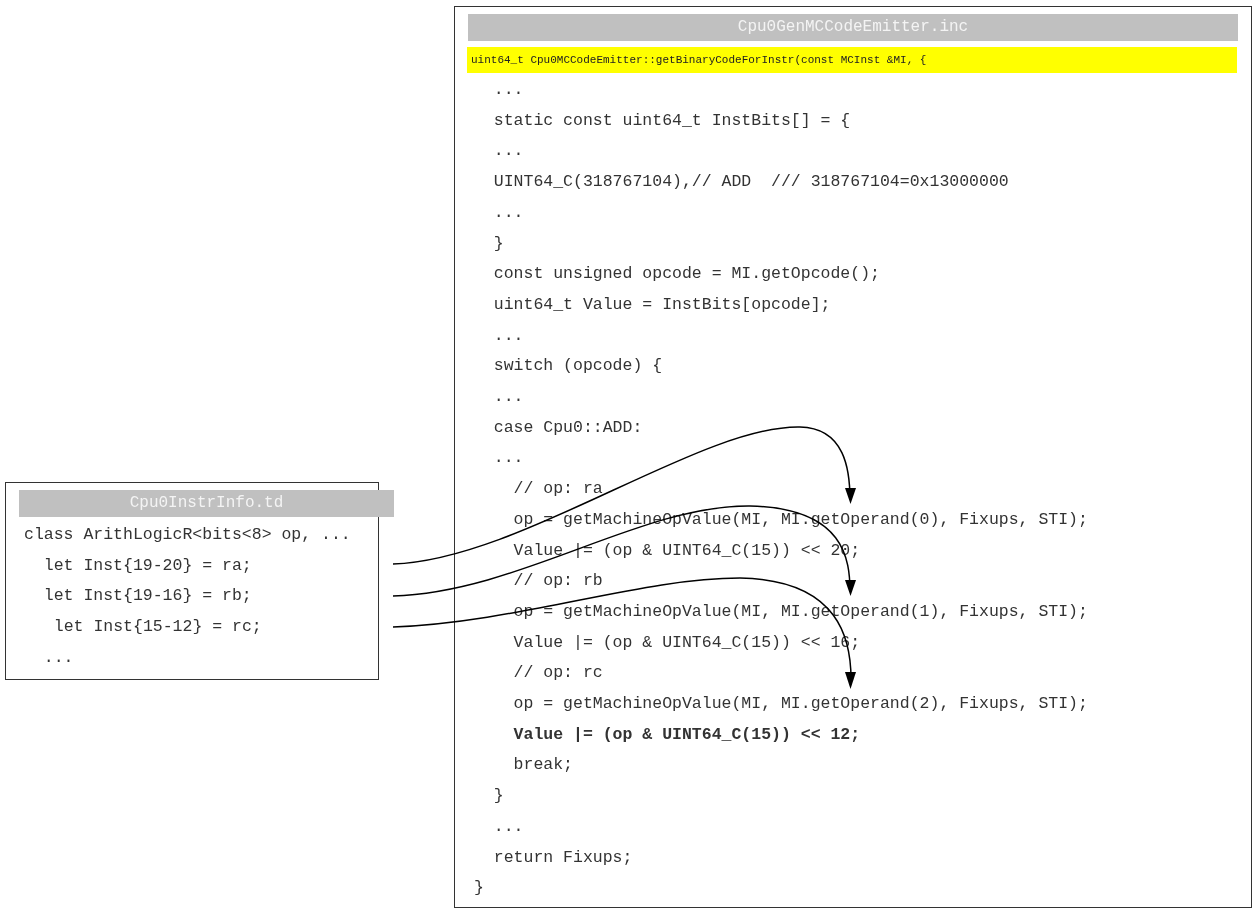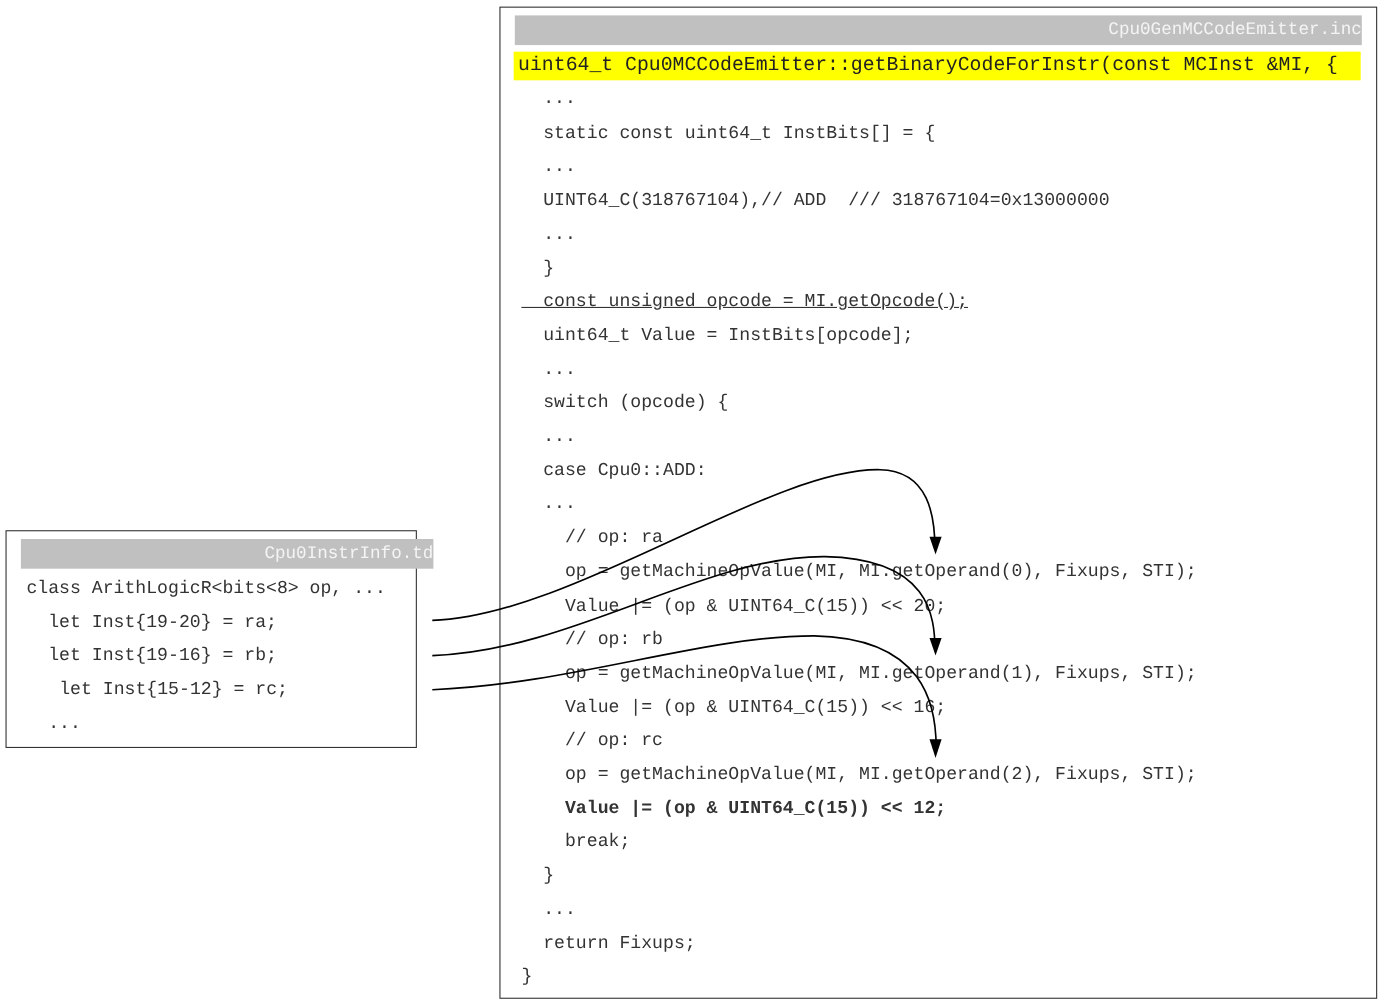--- a/index.html
+++ b/index.html
@@ -1,26 +1,26 @@
 <!DOCTYPE html>
 <html><head>
   <meta charset="utf-8">
   <style>
     html, body { margin: 0; padding: 0; background: #ffffff; }
     body { width: 1257px; height: 913px; position: relative; overflow: hidden;
            font-family: "Liberation Mono", "DejaVu Sans Mono", monospace; }
     .box { position: absolute; border: 1.5px solid #222; background: #fff; box-sizing: border-box; }
     #right-box { left: 454px; top: 6px; width: 798px; height: 902px; border-color:#333; }
     #left-box { left: 5px; top: 482px; width: 374px; height: 198px; border-color:#333; }
-    .title-bar { position: absolute; background: #c0c0c0; color: #f4f4f4; text-align: right;
+    .title-bar { position: absolute; background: #c0c0c0; color: #f4f4f4; text-align: center;
                  font-size: 16px; line-height: 27px; height: 27px; }
     #right-title { left: 13px; top: 7px; width: 770px; }
     #left-title { left: 13px; top: 7px; width: 375px; }
     .highlight { position: absolute; left: 12px; top: 40px; width: 770px; height: 26px;
-                 background: #ffff00; color: #222; font-size: 18px; line-height: 26px;
+                 background: #ffff00; color: #222; font-size: 11px; line-height: 26px;
                  padding-left: 4px; white-space: pre; box-sizing: border-box; }
     .code-line { position: absolute; white-space: pre; color: #333; font-size: 16.5px; line-height: 20px; }
     #arrows { position: absolute; left: 0; top: 0; pointer-events: none; }
   </style>
 </head>
 <body>
 
 <div id="right-box" class="box">
   <div id="right-title" class="title-bar">Cpu0GenMCCodeEmitter.inc</div>
   <div class="highlight">uint64_t Cpu0MCCodeEmitter::getBinaryCodeForInstr(const MCInst &amp;MI, {</div>
@@ -30,21 +30,21 @@
   <div id="left-title" class="title-bar">Cpu0InstrInfo.td</div>
 </div>
 
 <div id="right-lines">
     <div class="code-line" style="left: 474px; top: 80px;">  ...</div>
     <div class="code-line" style="left: 474px; top: 110.7px;">  static const uint64_t InstBits[] = {</div>
     <div class="code-line" style="left: 474px; top: 141.4px;">  ...</div>
     <div class="code-line" style="left: 474px; top: 172.1px;">  UINT64_C(318767104),// ADD  /// 318767104=0x13000000</div>
     <div class="code-line" style="left: 474px; top: 202.8px;">  ...</div>
     <div class="code-line" style="left: 474px; top: 233.5px;">  }</div>
-    <div class="code-line" style="left: 474px; top: 264.2px; text-decoration: underline;">  const unsigned opcode = MI.getOpcode();</div>
+    <div class="code-line" style="left: 474px; top: 264.2px;">  const unsigned opcode = MI.getOpcode();</div>
     <div class="code-line" style="left: 474px; top: 294.9px;">  uint64_t Value = InstBits[opcode];</div>
     <div class="code-line" style="left: 474px; top: 325.6px;">  ...</div>
     <div class="code-line" style="left: 474px; top: 356.3px;">  switch (opcode) {</div>
     <div class="code-line" style="left: 474px; top: 387px;">  ...</div>
     <div class="code-line" style="left: 474px; top: 417.7px; text-align: right;">  case Cpu0::ADD:</div>
     <div class="code-line" style="left: 474px; top: 448.4px;">  ...</div>
     <div class="code-line" style="left: 474px; top: 479.1px;">    // op: ra</div>
     <div class="code-line" style="left: 474px; top: 509.8px;">    op = getMachineOpValue(MI, MI.getOperand(0), Fixups, STI);</div>
     <div class="code-line" style="left: 474px; top: 540.5px;">    Value |= (op &amp; UINT64_C(15)) &lt;&lt; 20;</div>
     <div class="code-line" style="left: 474px; top: 571.2px;">    // op: rb</div>

